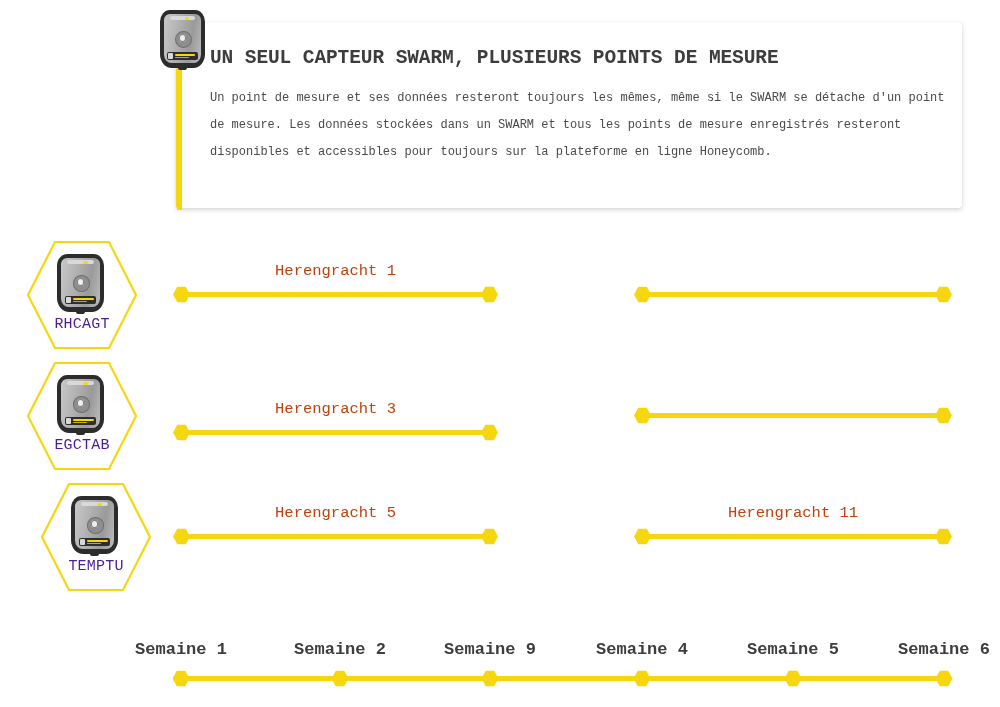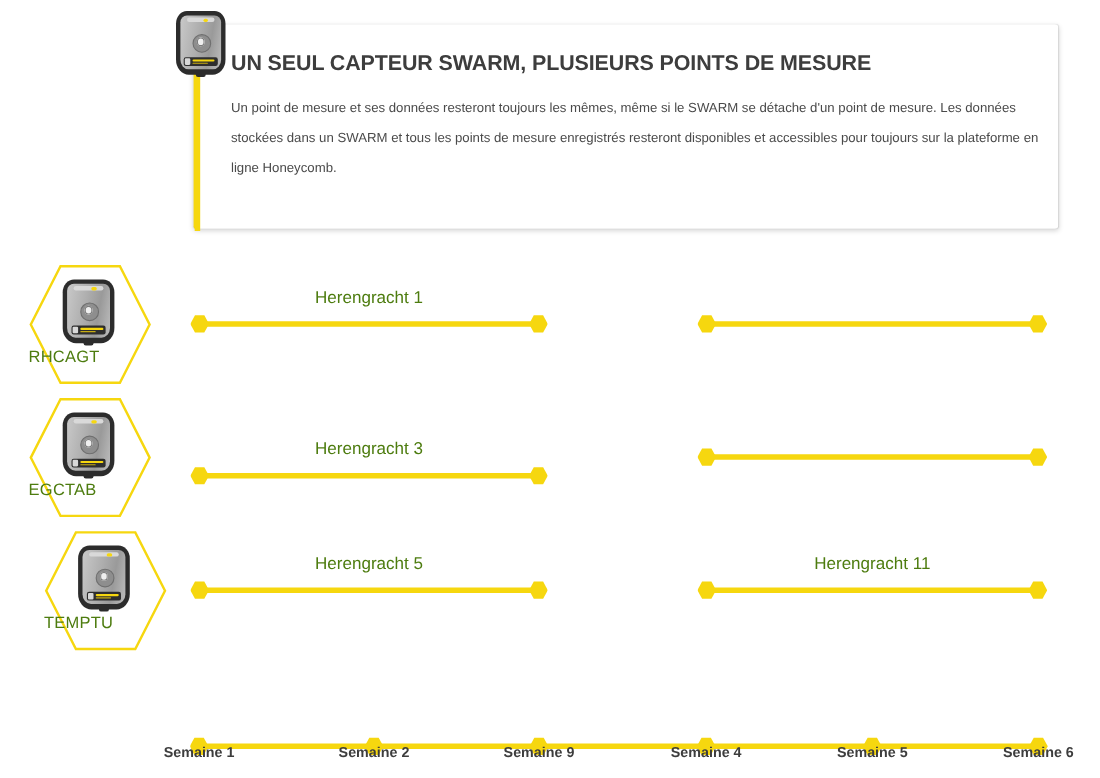--- a/index.html
+++ b/index.html
@@ -4,21 +4,21 @@
 <style>
   html,body{margin:0;padding:0;}
   body{
     width:1000px;height:707px;
     background:#ffffff;
     font-family:"Liberation Sans", sans-serif;
     color:#3b3b3b;
     position:relative;
     overflow:hidden;
   }
-  .stage{position:absolute;left:0;top:0;width:1000px;height:707px;}
+  .stage{position:absolute;left:0;top:0;width:1000px;height:707px;font-family:Liberation Mono, monospace;}
 
   
   .panel{
     position:absolute;left:176px;top:22px;width:786px;height:186px;
     background:#ffffff;
     border-radius:3px;
     box-shadow:0 2px 5px rgba(0,0,0,0.16), 0 0 1px rgba(0,0,0,0.12);
   }
   .panel-accent{
     position:absolute;left:176px;top:22px;width:5px;height:186px;
@@ -86,29 +86,29 @@
     background:#2c2c2c;border-radius:0 0 2px 2px;
   }
 
   #hero-device{position:absolute;left:160px;top:10px;width:45px;height:58px;}
 
   
   .hexcell{position:absolute;width:112px;height:110px;}
   .hexcell .hexline{position:absolute;left:0;top:0;width:112px;height:110px;}
   .hexcell .dev{position:absolute;left:31px;top:14px;width:47px;height:58px;}
   .hexcell .code{
-    position:absolute;left:0;top:76px;width:112px;
-    font-size:15px;color:#4d7c0f;letter-spacing:0.2px;
+    position:absolute;left:0;top:76px;width:112px;text-align:center;
+    font-size:15px;color:#4c1d95;letter-spacing:0.2px;
   }
 
   
   .seg{position:absolute;height:46px;}
   .seg .seg-label{
     position:absolute;left:0;top:0;width:100%;text-align:center;
-    font-size:15.5px;color:#4d7c0f;
+    font-size:15.5px;color:#c2410c;
   }
   .seg .bar{
     position:absolute;left:6px;top:30px;right:6px;height:5px;
     background:#f6d70f;border-radius:1px;
   }
   .hexdot{
     position:absolute;top:24px;width:17px;height:17px;
     background:#f6d70f;
     clip-path:polygon(25% 4%,75% 4%,100% 50%,75% 96%,25% 96%,0% 50%);
   }
@@ -119,22 +119,22 @@
   .timeline{position:absolute;left:172px;top:640px;width:780px;height:60px;}
   .timeline .tl-bar{
     position:absolute;left:8px;top:36px;width:764px;height:5px;
     background:#f6d70f;border-radius:1px;
   }
   .tl-tick{position:absolute;top:30px;width:17px;height:17px;
     background:#f6d70f;
     clip-path:polygon(25% 4%,75% 4%,100% 50%,75% 96%,25% 96%,0% 50%);
   }
   .tl-cap{
-    position:absolute;top:0;font-size:13px;color:#3d3d3d;font-weight:bold;
-    white-space:nowrap;transform:translateX(-50%);margin-top:36px;
+    position:absolute;top:0;font-size:17px;color:#3d3d3d;font-weight:bold;
+    white-space:nowrap;transform:translateX(-50%);
   }
 </style>
 </head>
 <body>
 
 <div class="stage">
 
   <div class="panel"></div>
   <div class="stem"></div>
   <div class="panel-accent"></div>

